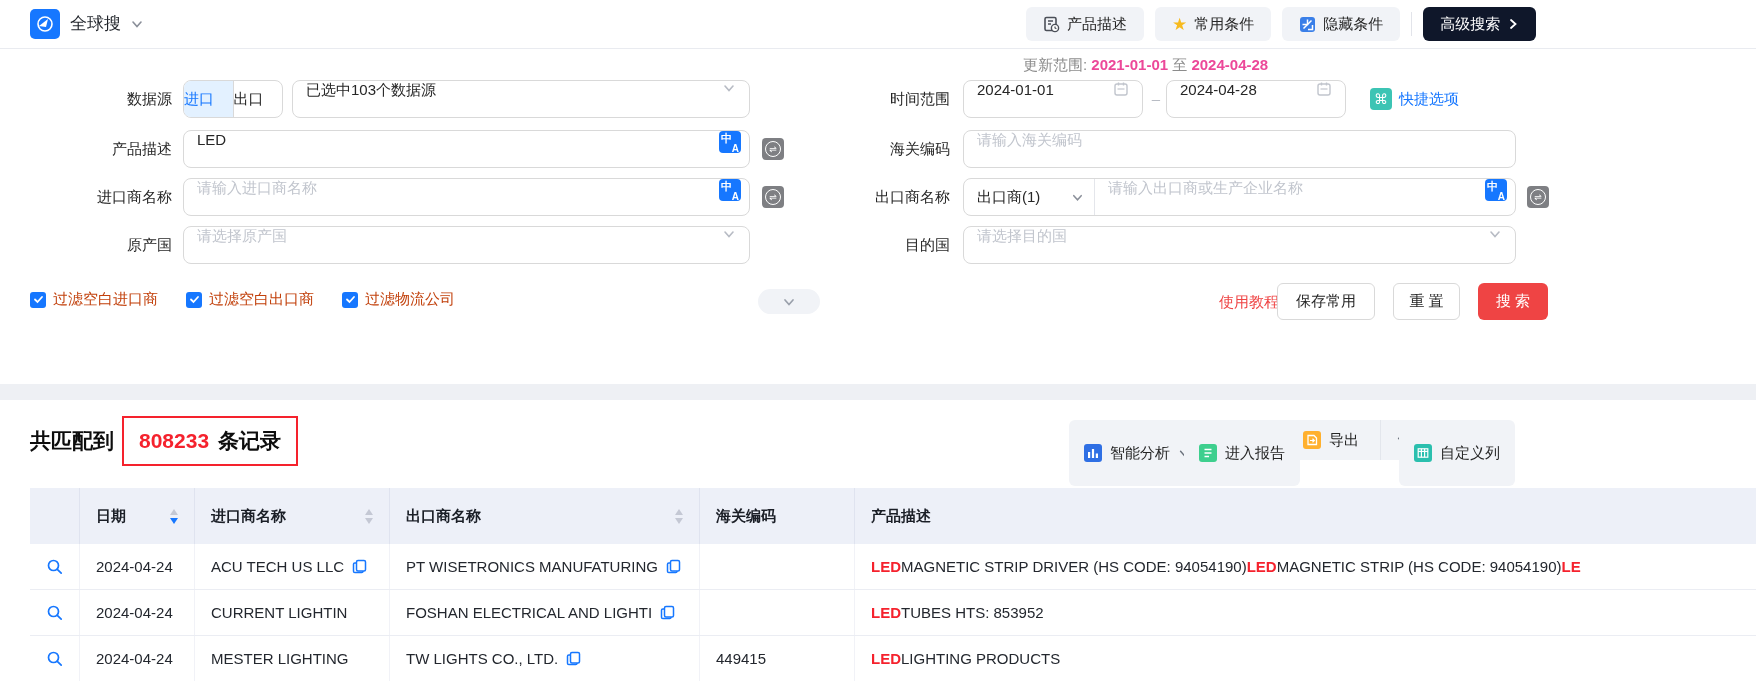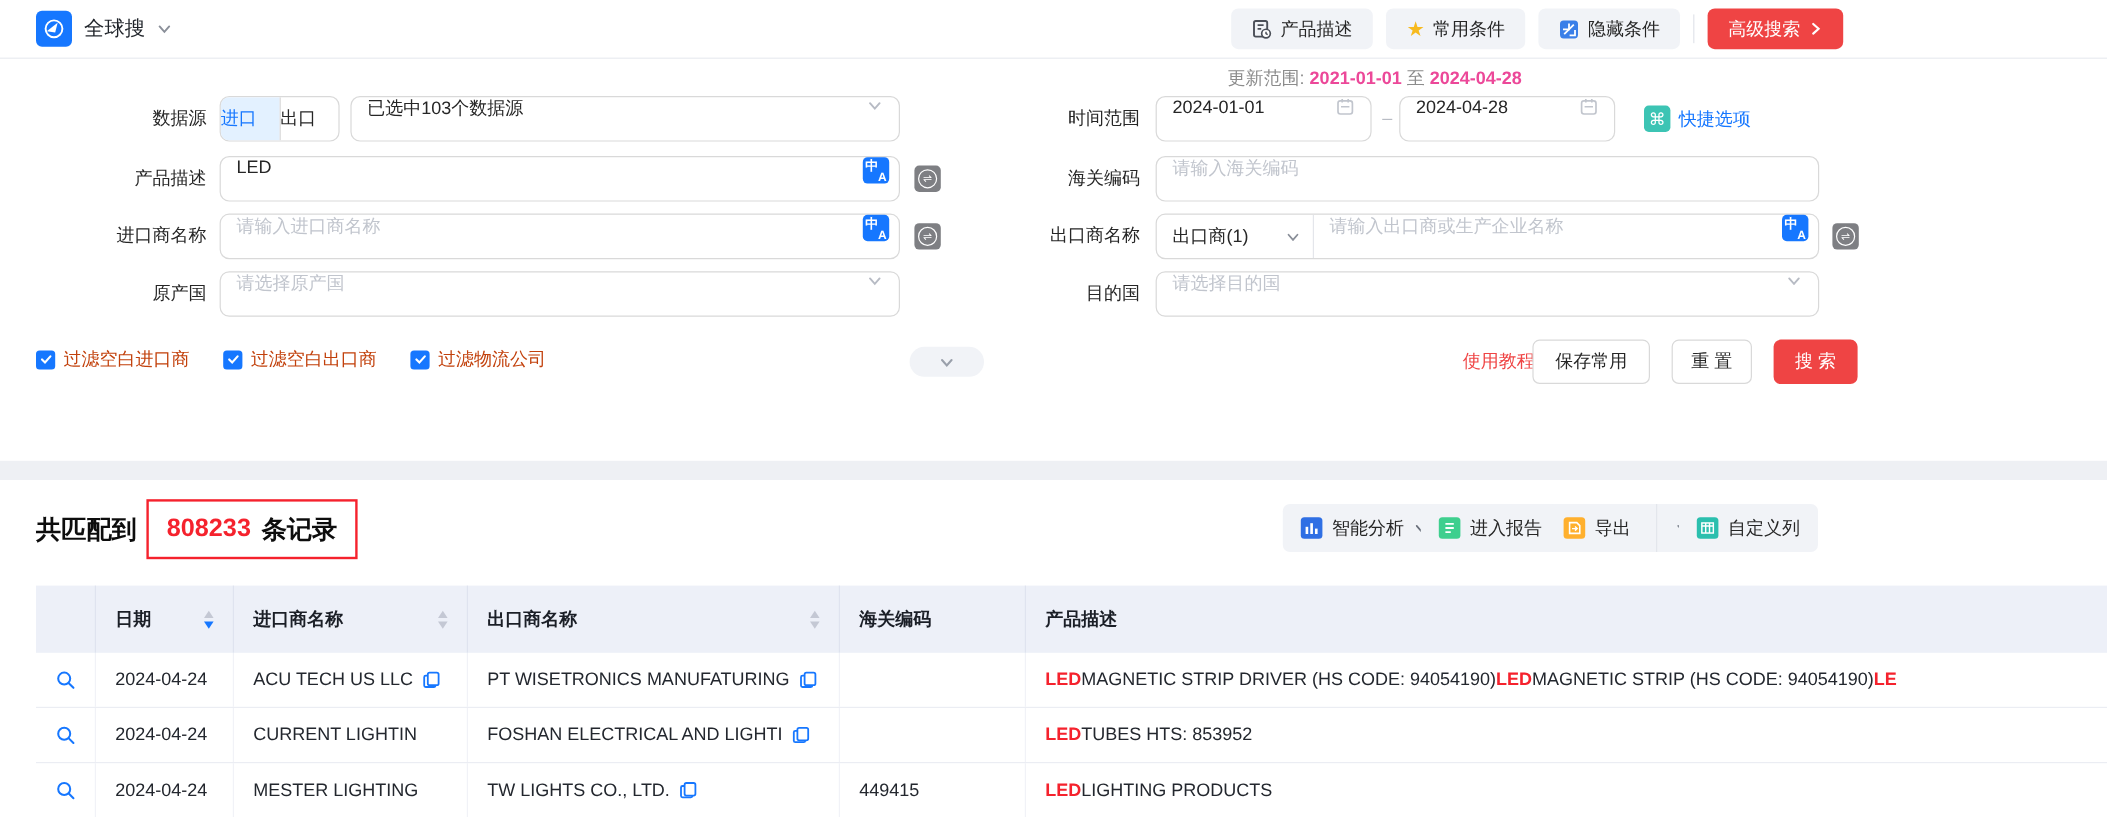--- a/index.html
+++ b/index.html
@@ -7,21 +7,21 @@
        font-family:"Liberation Sans","DejaVu Sans",sans-serif;color:#262626}
   
   #topbar{position:absolute;left:0;top:0;width:1756px;height:48px;background:#fff;border-bottom:1px solid #e9ebf0}
   #logo{position:absolute;left:30px;top:9px;width:30px;height:30px;border-radius:5px;background:#1677ff;display:flex;align-items:center;justify-content:center}
   #apptitle{position:absolute;left:70px;top:0;height:48px;line-height:48px;font-size:17px;font-weight:500;color:#1f2329}
   #appcaret{position:absolute;left:130px;top:17px}
   #tb-actions{position:absolute;left:1026px;top:7px;display:flex;gap:11px;align-items:center}
   .tb-btn{height:34px;border-radius:6px;background:#f1f3f7;display:flex;align-items:center;gap:7px;
           padding:0 17px;font-size:15px;color:#262626;cursor:pointer;white-space:nowrap}
   .tb-div{width:1px;height:24px;background:#e2e4ea}
-  .tb-primary{background:#ef4444;color:#fff}
+  .tb-primary{background:#0f172a;color:#fff}
   
   .lbl{position:absolute;width:130px;text-align:right;height:38px;line-height:38px;font-size:15px;color:#262626}
   .ctl{position:absolute;height:38px;border:1px solid #d9d9d9;border-radius:8px;background:#fff;box-sizing:border-box;
        display:flex;align-items:flex-start;font-size:15px;color:#262626}
   .ctl .val{padding-left:13px;white-space:nowrap;overflow:hidden}
   .ph{color:#c1c5cd}
   .chev{margin-left:auto;margin-right:13px;flex:none}
   .seg{position:absolute;height:38px;border:1px solid #d9d9d9;border-radius:8px;box-sizing:border-box;display:flex;overflow:hidden;background:#fff}
   .seg .sg{width:49px;line-height:36px;font-size:15px;cursor:pointer}
   .seg .on{background:#e3f1ff;color:#1677ff}
@@ -51,21 +51,21 @@
         display:flex;align-items:center;justify-content:center;font-size:15px;color:#262626;cursor:pointer}
   #searchbtn{border:none;background:#ef4444;color:#fff}
   #band{position:absolute;left:0;top:384px;width:1756px;height:16px;background:#eef0f4}
   
   #summary{position:absolute;left:30px;top:414px;height:54px;display:flex;align-items:center}
   #summary .pre{font-size:21px;font-weight:700;color:#0d0d0d}
   #cntbox{margin-left:8px;height:50px;border:2px solid #f5222d;display:flex;align-items:center;gap:9px;padding:0 15px;box-sizing:border-box}
   #cntbox .cnt{font-size:21px;font-weight:700;color:#f5222d}
   #cntbox .suf{font-size:21px;font-weight:700;color:#0d0d0d}
   .rbtn{position:absolute;top:420px;height:40px;border-radius:6px;background:#f1f3f7;display:flex;align-items:center;gap:8px;
-        padding:0 15px;font-size:15px;color:#262626;cursor:pointer;white-space:nowrap}
+        padding:13px 15px;font-size:15px;color:#262626;cursor:pointer;white-space:nowrap}
   .icsq{width:18px;height:18px;border-radius:3px;flex:none;display:flex;align-items:center;justify-content:center}
   #exportbtn{padding:0}
   #exportbtn .main{display:flex;align-items:center;gap:8px;padding:0 13px;height:100%}
   #exportbtn .sep{width:1px;height:40px;background:#e3e6ec}
   #exportbtn .carea{width:26px;display:flex;align-items:center;justify-content:center;height:100%}
   
   #table{position:absolute;left:30px;top:488px;width:1726px}
   .hrow{display:flex;height:56px;background:#edf0f8;align-items:stretch}
   .hc{display:flex;align-items:center;font-size:15px;font-weight:700;color:#1b1f27;box-sizing:border-box;
       border-right:1px solid #dfe3ef;padding-left:16px}

